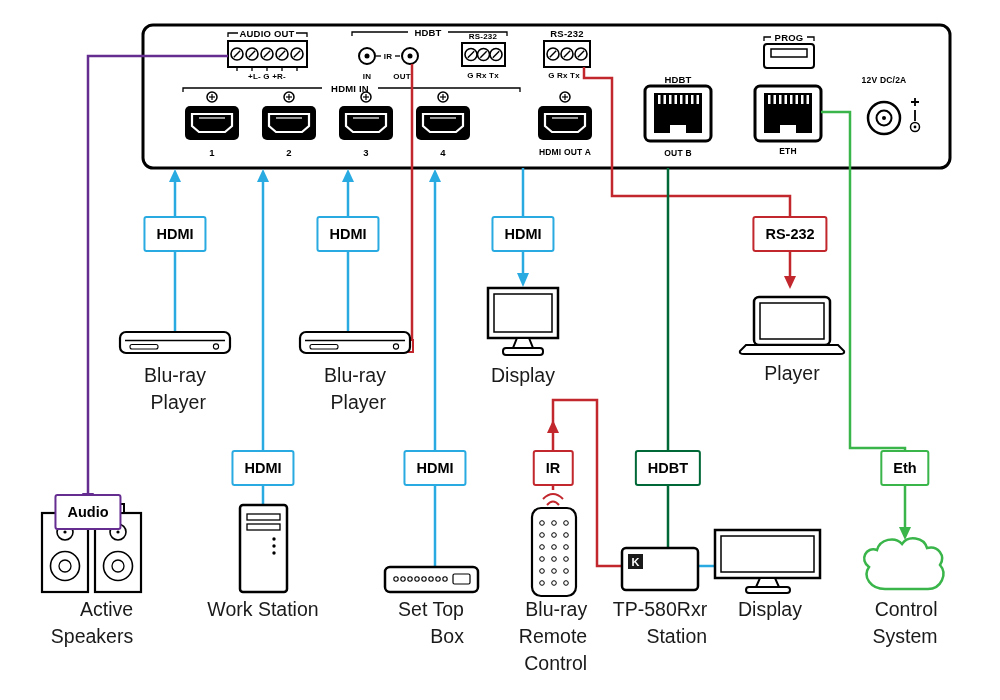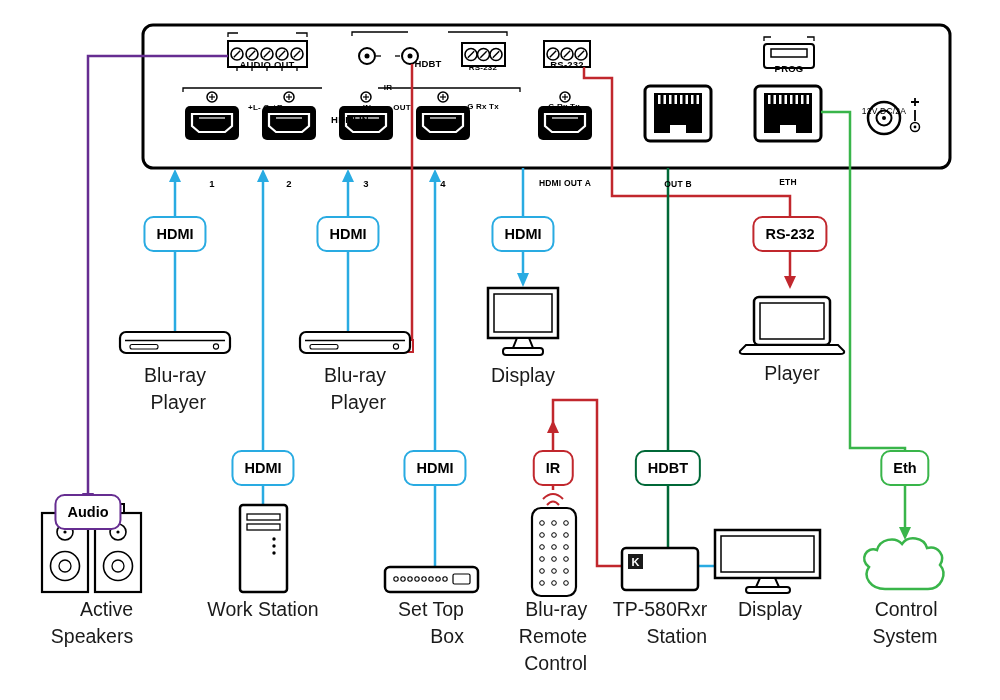--- a/index.html
+++ b/index.html
@@ -1,26 +1,26 @@
 <!DOCTYPE html>
 <html><head>
 <meta charset="utf-8">
 <style>
   html,body{margin:0;padding:0;background:#fff;}
   .stage{position:relative;width:1000px;height:700px;background:#fff;overflow:hidden;
          font-family:"Liberation Sans",sans-serif;color:#000;}
   svg.art{position:absolute;left:0;top:0;}
   .plabel{position:absolute;transform:translate(-50%,-50%);font-size:9.5px;font-weight:700;
-          white-space:nowrap;letter-spacing:.2px;color:#000;margin-top:31px;}
+          white-space:nowrap;letter-spacing:.2px;color:#000;}
   .tiny{font-size:8px;}
   .sz85{font-size:8.5px;}
   .dev{position:absolute;transform:translateX(-50%);font-size:19.5px;line-height:27px;
        color:#1a1a1a;text-align:right;white-space:pre-line;}
   .pill{position:absolute;transform:translate(-50%,-50%);background:#fff;
-        border:2.5px solid #000;border-radius:10px;padding:8px 11px;
+        border:2.5px solid #000;border-radius:3px;padding:8px 11px;
         font-size:14.5px;font-weight:700;white-space:nowrap;color:#000;}
 </style>
 </head>
 <body>
 
 <div class="stage">
 
 <svg class="art" width="1000" height="700" viewBox="0 0 1000 700">
   <defs>
     <g id="hdmiport">
@@ -282,21 +282,21 @@
 <div class="plabel" style="left:789px;top:37px">PROG</div>
 <div class="plabel" style="left:350px;top:88px">HDMI IN</div>
 <div class="plabel" style="left:212px;top:152px">1</div>
 <div class="plabel" style="left:289px;top:152px">2</div>
 <div class="plabel" style="left:366px;top:152px">3</div>
 <div class="plabel" style="left:443px;top:152px">4</div>
 <div class="plabel sz85" style="left:565px;top:152px">HDMI OUT A</div>
 <div class="plabel" style="left:678px;top:79px">HDBT</div>
 <div class="plabel sz85" style="left:678px;top:153px">OUT B</div>
 <div class="plabel sz85" style="left:788px;top:151px">ETH</div>
-<div class="plabel sz85" style="left:884px;top:80px;font-weight:400">12V DC/2A</div>
+<div class="plabel sz85" style="left:884px;top:80px;font-weight:700">12V DC/2A</div>
 
 <div class="pill" style="left: 175px; top: 234px; border-color: rgb(41, 171, 226);">HDMI</div>
 <div class="pill" style="left: 348px; top: 234px; border-color: rgb(41, 171, 226);">HDMI</div>
 <div class="pill" style="left: 523px; top: 234px; border-color: rgb(41, 171, 226);">HDMI</div>
 <div class="pill" style="left: 790px; top: 234px; border-color: rgb(193, 39, 45);">RS-232</div>
 <div class="pill" style="left: 88px; top: 468px; border-color: rgb(102, 45, 145); margin-top: 44px;">Audio</div>
 <div class="pill" style="left: 263px; top: 468px; border-color: rgb(41, 171, 226);">HDMI</div>
 <div class="pill" style="left: 435px; top: 468px; border-color: rgb(41, 171, 226);">HDMI</div>
 <div class="pill" style="left: 553px; top: 468px; border-color: rgb(193, 39, 45);">IR</div>
 <div class="pill" style="left: 668px; top: 468px; border-color: rgb(0, 104, 55);">HDBT</div>

